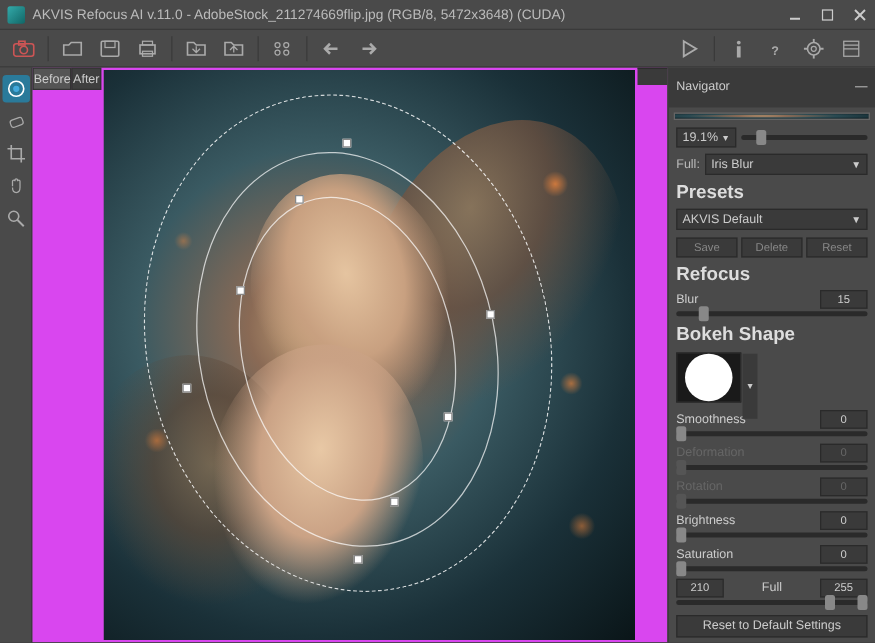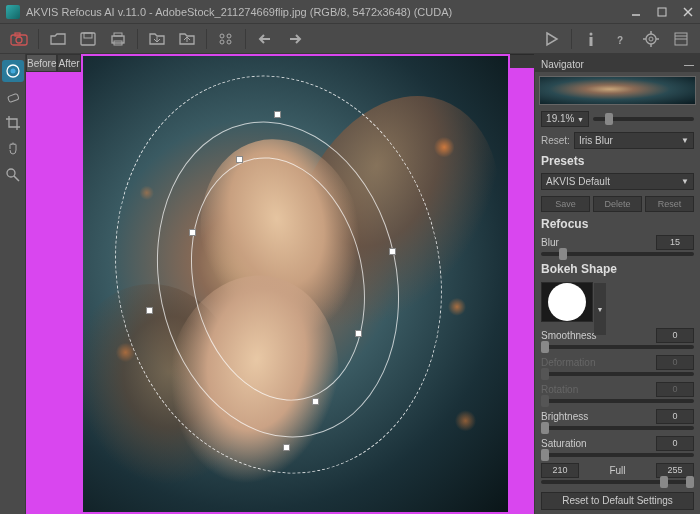--- a/index.html
+++ b/index.html
@@ -30,33 +30,33 @@
 .hair2{position:absolute;left:-5%;top:50%;width:180px;height:220px;background:radial-gradient(ellipse at 60% 40%,#8a6a4a 0%,#5a4535 30%,transparent 60%);border-radius:50%;opacity:.7}
 .ellipse{position:absolute;border:1px solid rgba(255,255,255,.7);border-radius:50%}
 .ellipse.dashed{border:1.5px dashed rgba(255,255,255,.8)}
 .e-outer{left:8%;top:4%;width:76%;height:88%;transform:rotate(-12deg)}
 .e-mid{left:18%;top:14%;width:56%;height:70%;transform:rotate(-12deg)}
 .e-inner{left:26%;top:22%;width:40%;height:54%;transform:rotate(-12deg)}
 .handle{position:absolute;width:7px;height:7px;background:#fff;border:1px solid #888}
 .scrollbar-h{height:14px;background:#3a3a3a;border-top:1px solid #2a2a2a;display:flex;align-items:center}
 .sb-track{flex:1;height:10px;background:#2a2a2a;margin:0 12px;border-radius:5px}
 .right-panel{width:166px;background:#4a4a4a;border-left:1px solid #3a3a3a;display:flex;flex-direction:column;overflow-y:auto}
-.panel-header{height:18px;background:#3a3a3a;padding:2px 6px;line-height:18px;font-size:10px;display:flex;justify-content:space-between}
+.panel-header{height:18px;background:#3a3a3a;padding:16px 6px;line-height:18px;font-size:10px;display:flex;align-items:center;justify-content:space-between}
 .nav-thumb{height:86px;margin:4px;background:radial-gradient(ellipse at 45% 45%,#c8a67a 0%,#8a6a55 20%,#2a4a52 50%,#0a1a20 100%);border:1px solid #666;position:relative}
 .zoom-row{display:flex;align-items:center;padding:2px 6px;gap:4px}
 .zoom-val{width:48px;height:16px;background:#3a3a3a;border:1px solid #2a2a2a;text-align:center;line-height:14px;font-size:9px}
 .slider{flex:1;height:4px;background:#2a2a2a;border-radius:2px;position:relative}
 .slider-thumb{position:absolute;width:8px;height:12px;background:#888;border-radius:2px;top:-4px}
 .row{display:flex;align-items:center;padding:3px 6px;gap:4px}
 .label{font-size:10px;color:#bbb}
 .dropdown{flex:1;height:17px;background:#3a3a3a;border:1px solid #2a2a2a;padding:0 4px;line-height:15px;font-size:9px;display:flex;align-items:center;justify-content:space-between;cursor:pointer}
 .dd-arrow{font-size:8px}
 .btn-row{display:flex;gap:3px;padding:3px 6px}
 .small-btn{flex:1;height:16px;background:#3a3a3a;border:1px solid #2a2a2a;text-align:center;line-height:14px;font-size:9px;cursor:pointer;color:#888}
-.section-label{padding:2px 6px;font-size:12px;font-weight:bold;color:#ddd}
+.section-label{padding:2px 6px;font-size:15px;font-weight:bold;color:#ddd}
 .radio-row{display:flex;padding:2px 6px;gap:10px;font-size:9px}
 .radio{display:flex;align-items:center;gap:3px;cursor:pointer}
 .radio-dot{width:9px;height:9px;border:1px solid #888;border-radius:50%;display:flex;align-items:center;justify-content:center}
 .radio-dot.on::after{content:"";width:4px;height:4px;background:#ccc;border-radius:50%}
 .param-row{display:flex;align-items:center;padding:2px 6px;gap:4px}
 .param-label{flex:1;font-size:10px}
 .param-val{width:38px;height:15px;background:#3a3a3a;border:1px solid #2a2a2a;text-align:center;line-height:13px;font-size:9px}
 .param-slider{padding:0 6px 4px;height:10px}
 .bokeh-box{width:52px;height:52px;background:#1a1a1a;margin:4px 6px;display:flex;align-items:center;justify-content:center;position:relative;border:1px solid #2a2a2a}
 .bokeh-circle{width:38px;height:38px;background:#fff;border-radius:50%}
@@ -257,21 +257,21 @@
     </div>
     <div class="nav-thumb"></div>
     <div class="zoom-row">
       <div class="zoom-val"><span>19.1%</span> <span style="font-size:7px">▼</span></div>
       <div class="slider">
           <div class="slider-thumb" style="left:12%"></div>
         </div>
     </div>
 
     <div class="row">
-      <span class="label">Reset:</span>
+      <span class="label">Full:</span>
       <div class="dropdown">
           <span>Iris Blur</span>
           <span class="dd-arrow">▼</span>
         </div>
     </div>
 
     <div class="section-label">Presets</div>
     <div class="row">
         <div class="dropdown">
           <span>AKVIS Default</span>

